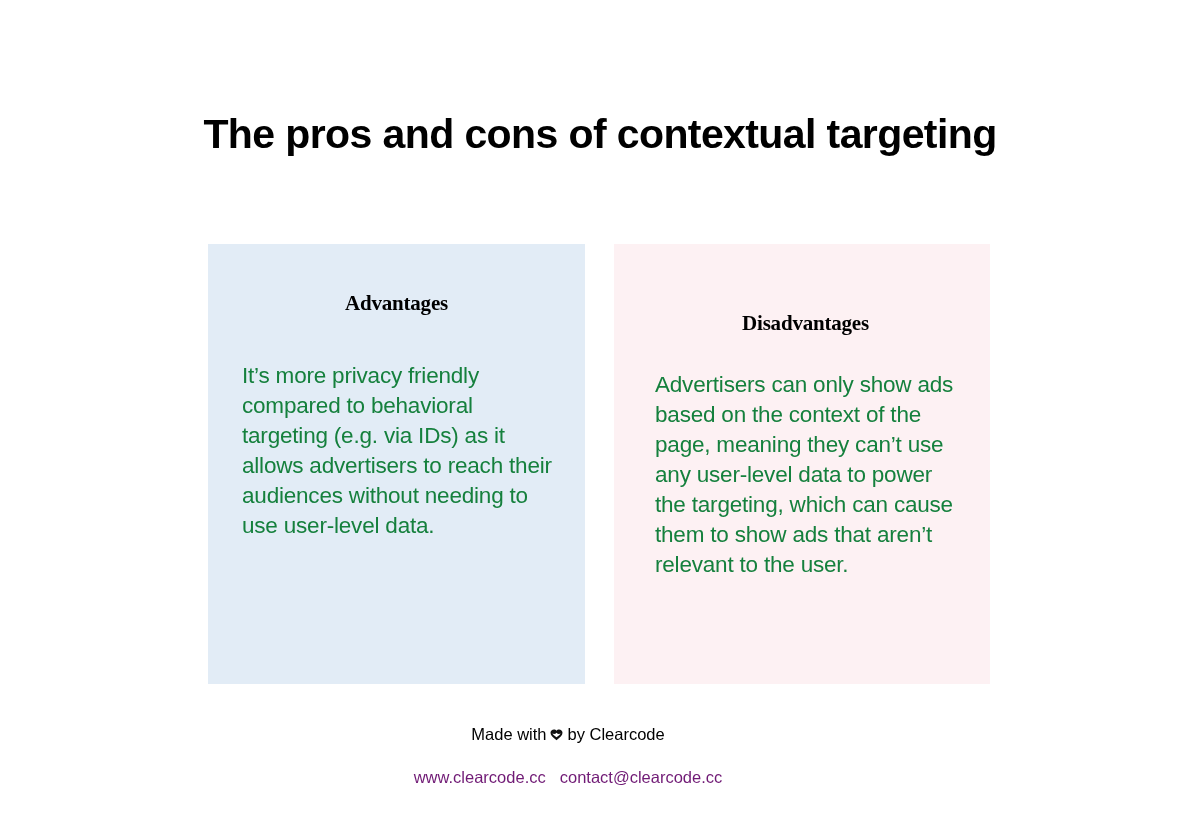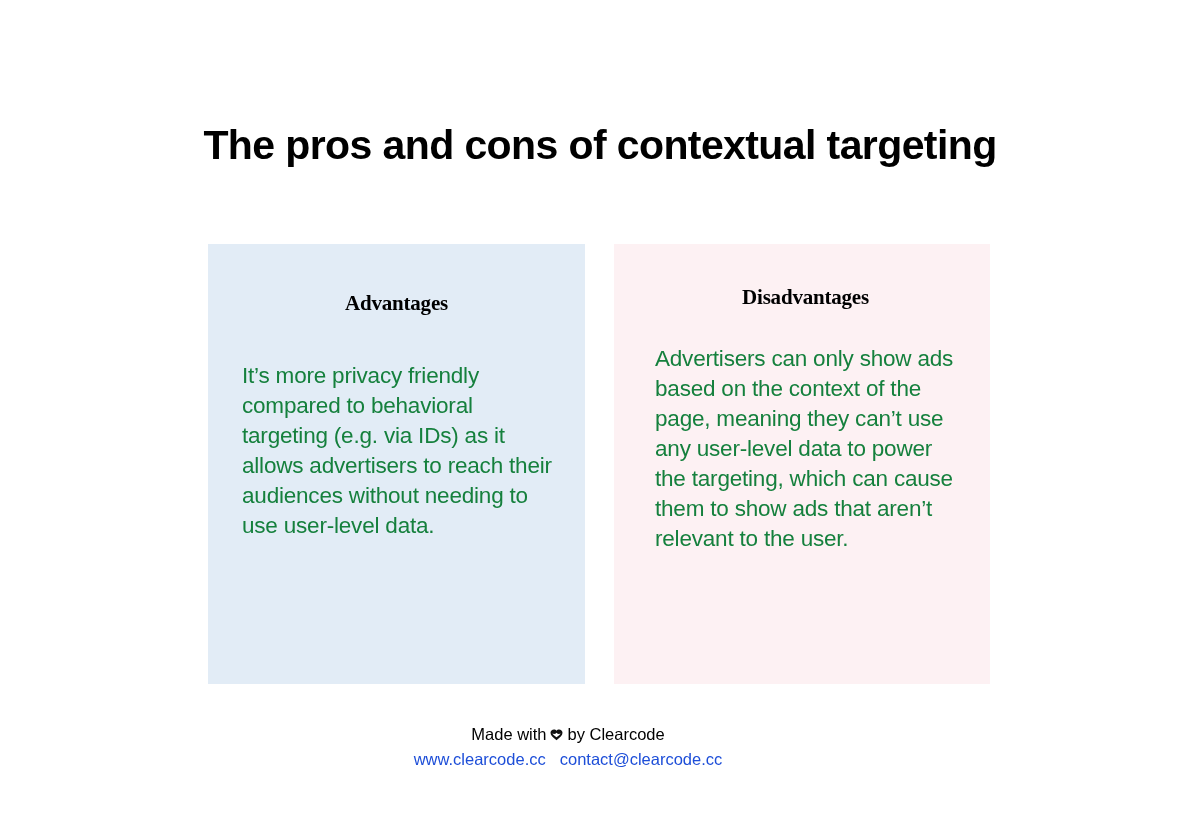--- a/index.html
+++ b/index.html
@@ -19,21 +19,21 @@
   .page {
     position: relative;
     width: 1200px;
     height: 817px;
   }
 
   
   .page-title {
     position: absolute;
     left: 0;
-    top: 90px;
+    top: 79px;
     width: 1200px;
     text-align: center;
     font-size: 41px;
     font-weight: bold;
     letter-spacing: -0.6px;
     color: #000000;
     line-height: 56px;
     white-space: nowrap;
   }
 
@@ -56,21 +56,21 @@
 
   .card-advantages {
     width: 377px;
     background: #E2ECF6;
     padding: 46px 32px 0 34px;
   }
 
   .card-disadvantages {
     width: 376px;
     background: #FDF1F3;
-    padding: 40px 28px 0 41px;
+    padding: 66px 28px 0 41px;
   }
 
   .card-heading {
     text-align: center;
     font-size: 21px;
     font-weight: bold;
     letter-spacing: -0.2px;
     color: #000000;
     line-height: 26px;
     margin: 0;
@@ -116,22 +116,22 @@
   }
 
   .heart-icon svg { display: block; }
 
   .footer-links {
     display: inline-block;
   }
 
   .footer-link {
     display: inline-block;
-    margin: 0 7px;
-    color: #1d4ed8;
+    margin: 18px 7px;
+    color: #701a75;
     text-decoration: none;
   }
 </style>
 </head>
 <body>
 
 <div class="page">
 
   <h1 class="page-title">The pros and cons of contextual targeting</h1>
 

